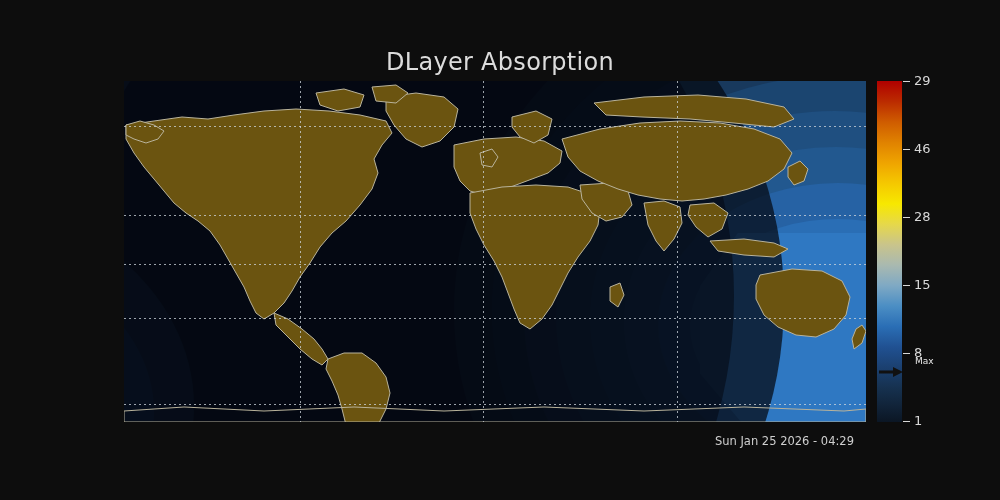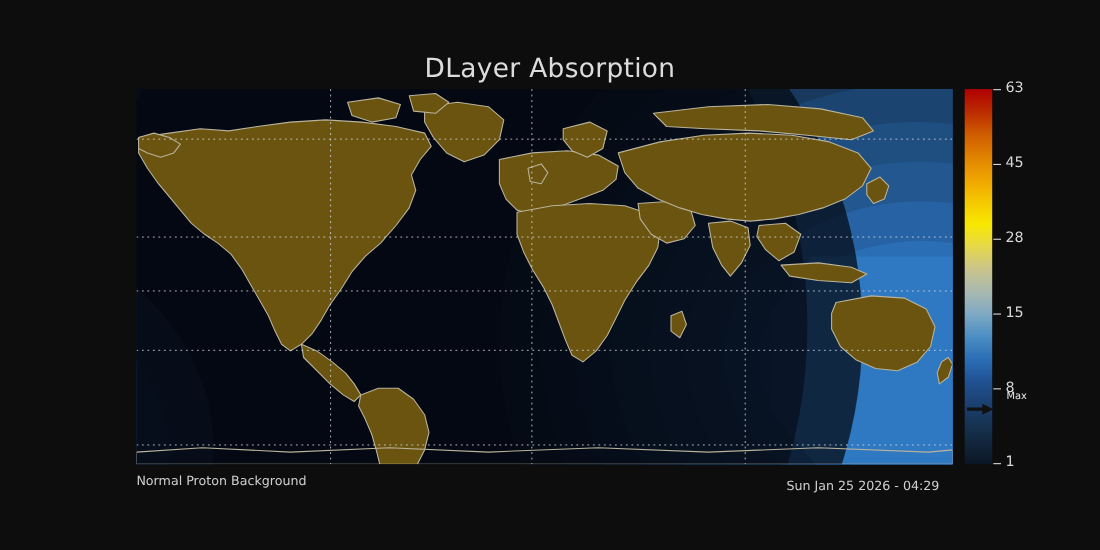--- a/index.html
+++ b/index.html
@@ -211,33 +211,32 @@
 
   <div class="cbar"></div>
 
   <div class="ctick" style="top:81px"></div>
   <div class="ctick" style="top:149px"></div>
   <div class="ctick" style="top:217px"></div>
   <div class="ctick" style="top:285px"></div>
   <div class="ctick" style="top:353px"></div>
   <div class="ctick" style="top:421px"></div>
 
-  <div class="clab" style="top:81px">63</div>
-  <div class="clab" style="top:149px">45</div>
+  <div class="clab" style="top:81px">29</div>
+  <div class="clab" style="top:149px">46</div>
   <div class="clab" style="top:217px">28</div>
   <div class="clab" style="top:285px">15</div>
   <div class="clab" style="top:353px">8</div>
   <div class="clab" style="top:421px">1</div>
 
   <div class="maxmark">
     <span class="mtxt">Max</span>
     <svg width="24" height="12" viewBox="0 0 24 12">
       <line x1="0" y1="6" x2="16" y2="6" stroke="#111111" stroke-width="3"></line>
       <polygon points="14,1 24,6 14,11" fill="#111111"></polygon>
     </svg>
   </div>
 
   <div class="cbtitle">Affected Frequency (MHz)</div>
 
-  <div class="note n1">Normal Proton Background</div>
   <div class="stamp">Sun Jan 25 2026 - 04:29</div>
 
 </div>
 
 </body></html>

